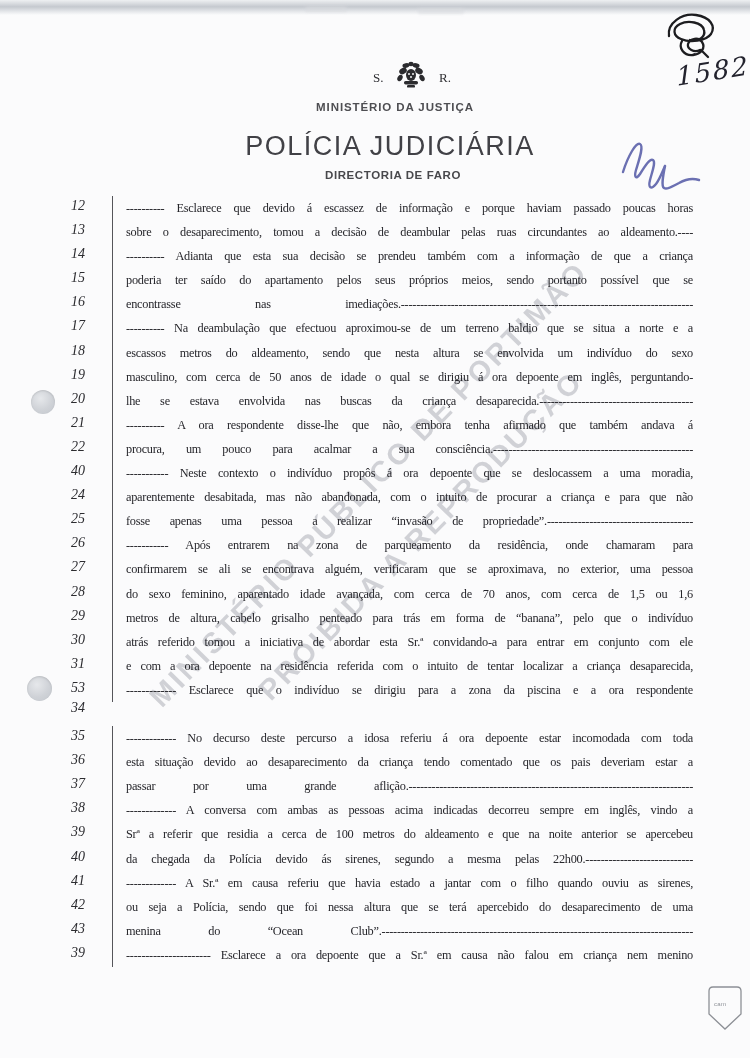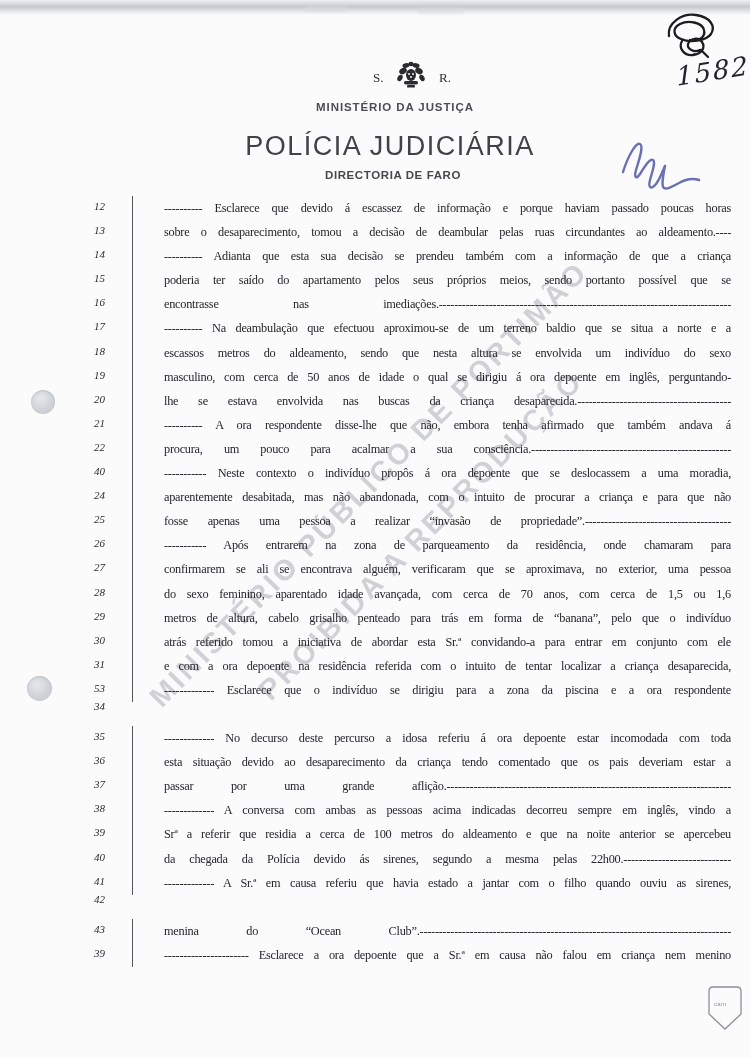--- a/index.html
+++ b/index.html
@@ -46,24 +46,24 @@
   
   .watermark{position:absolute;left:75px;top:265px;width:640px;height:490px;
     display:flex;flex-direction:column;align-items:center;justify-content:center;
     gap:40px;transform:rotate(-45.5deg);pointer-events:none;z-index:1;}
   .watermark span{font-family:"Liberation Sans",sans-serif;font-weight:bold;
     font-size:29px;letter-spacing:3px;color:rgba(169,171,178,.52);white-space:nowrap;}
 
   
   .lines-block{position:absolute;left:0px;top:196px;width:750px;z-index:2;}
   .line-row{display:flex;height:24.1px;align-items:baseline;}
-  .line-num{width:62px;padding-left:43px;box-sizing:content-box;text-align:right;
-    font-style:italic;font-size:11px;color:#2c2c30;flex:0 0 auto;
+  .line-num{width:62px;padding-left:23px;box-sizing:content-box;text-align:right;
+    font-style:italic;font-size:14px;color:#2c2c30;flex:0 0 auto;
     transform:translateY(-2px);}
-  .line-textcol{margin-left:27px;border-left:1.2px solid #55555a;padding-left:31px;
+  .line-textcol{margin-left:27px;border-left:1.2px solid #55555a;padding-left:13px;
     width:567px;flex:0 0 auto;height:24.1px;overflow:hidden;}
   .line-text{display:block;font-size:12.3px;letter-spacing:-0.25px;color:#26262b;
     text-align:justify;text-align-last:justify;line-height:24.1px;height:24.1px;}
 
   
   .corner-stamp{position:absolute;left:703px;top:984px;z-index:3;}
   .corner-stamp-text{position:absolute;left:714px;top:1001px;font-size:6px;
     color:#8d9096;font-family:"Liberation Sans",sans-serif;letter-spacing:.3px;}
 </style>
 </head>
@@ -293,20 +293,23 @@
       </span>
     </div>
     <div class="line-row">
       <span class="line-num">41</span>
       <span class="line-textcol">
         <span class="line-text">------------- A Sr.ª em causa referiu que havia estado a jantar com o filho quando ouviu as sirenes,</span>
       </span>
     </div>
     <div class="line-row">
       <span class="line-num">42</span>
+      <span class="line-textcol">
+        <span class="line-text">ou seja a Polícia, sendo que foi nessa altura que se terá apercebido do desaparecimento de uma</span>
+      </span>
     </div>
     <div class="line-row">
       <span class="line-num">43</span>
       <span class="line-textcol">
         <span class="line-text">menina do “Ocean Club”.---------------------------------------------------------------------------------</span>
       </span>
     </div>
     <div class="line-row">
       <span class="line-num">39</span>
       <span class="line-textcol">

